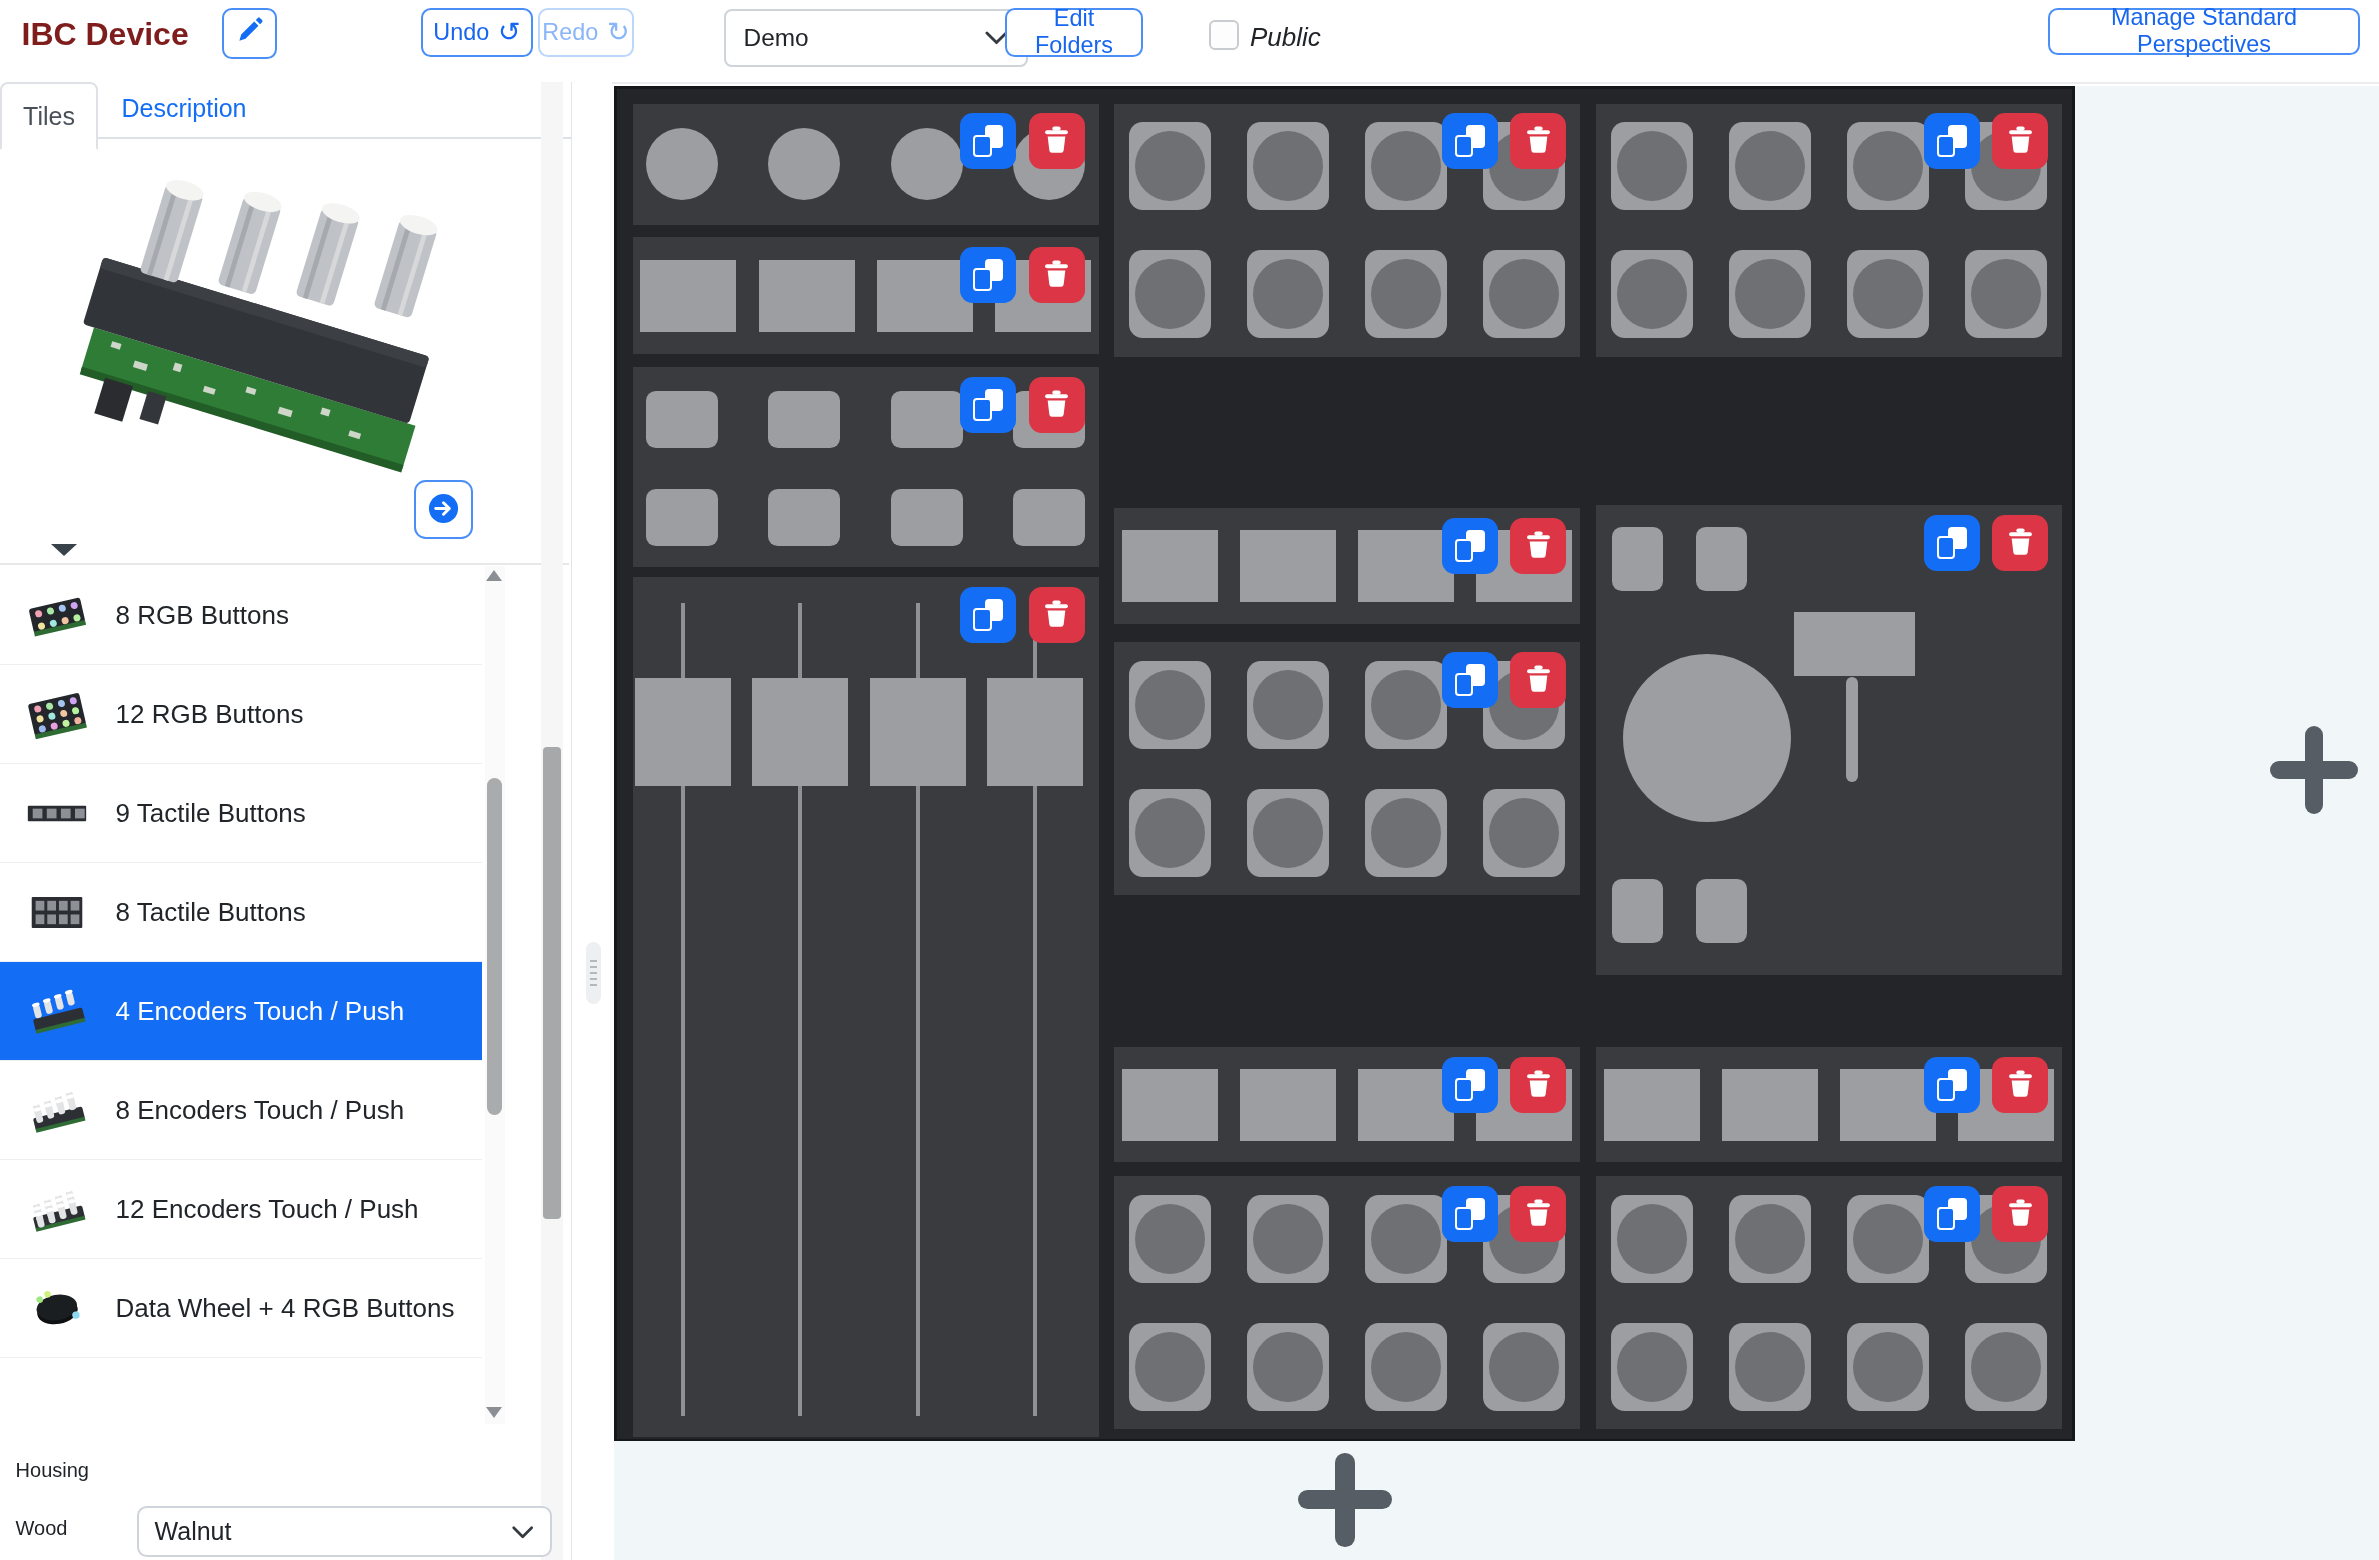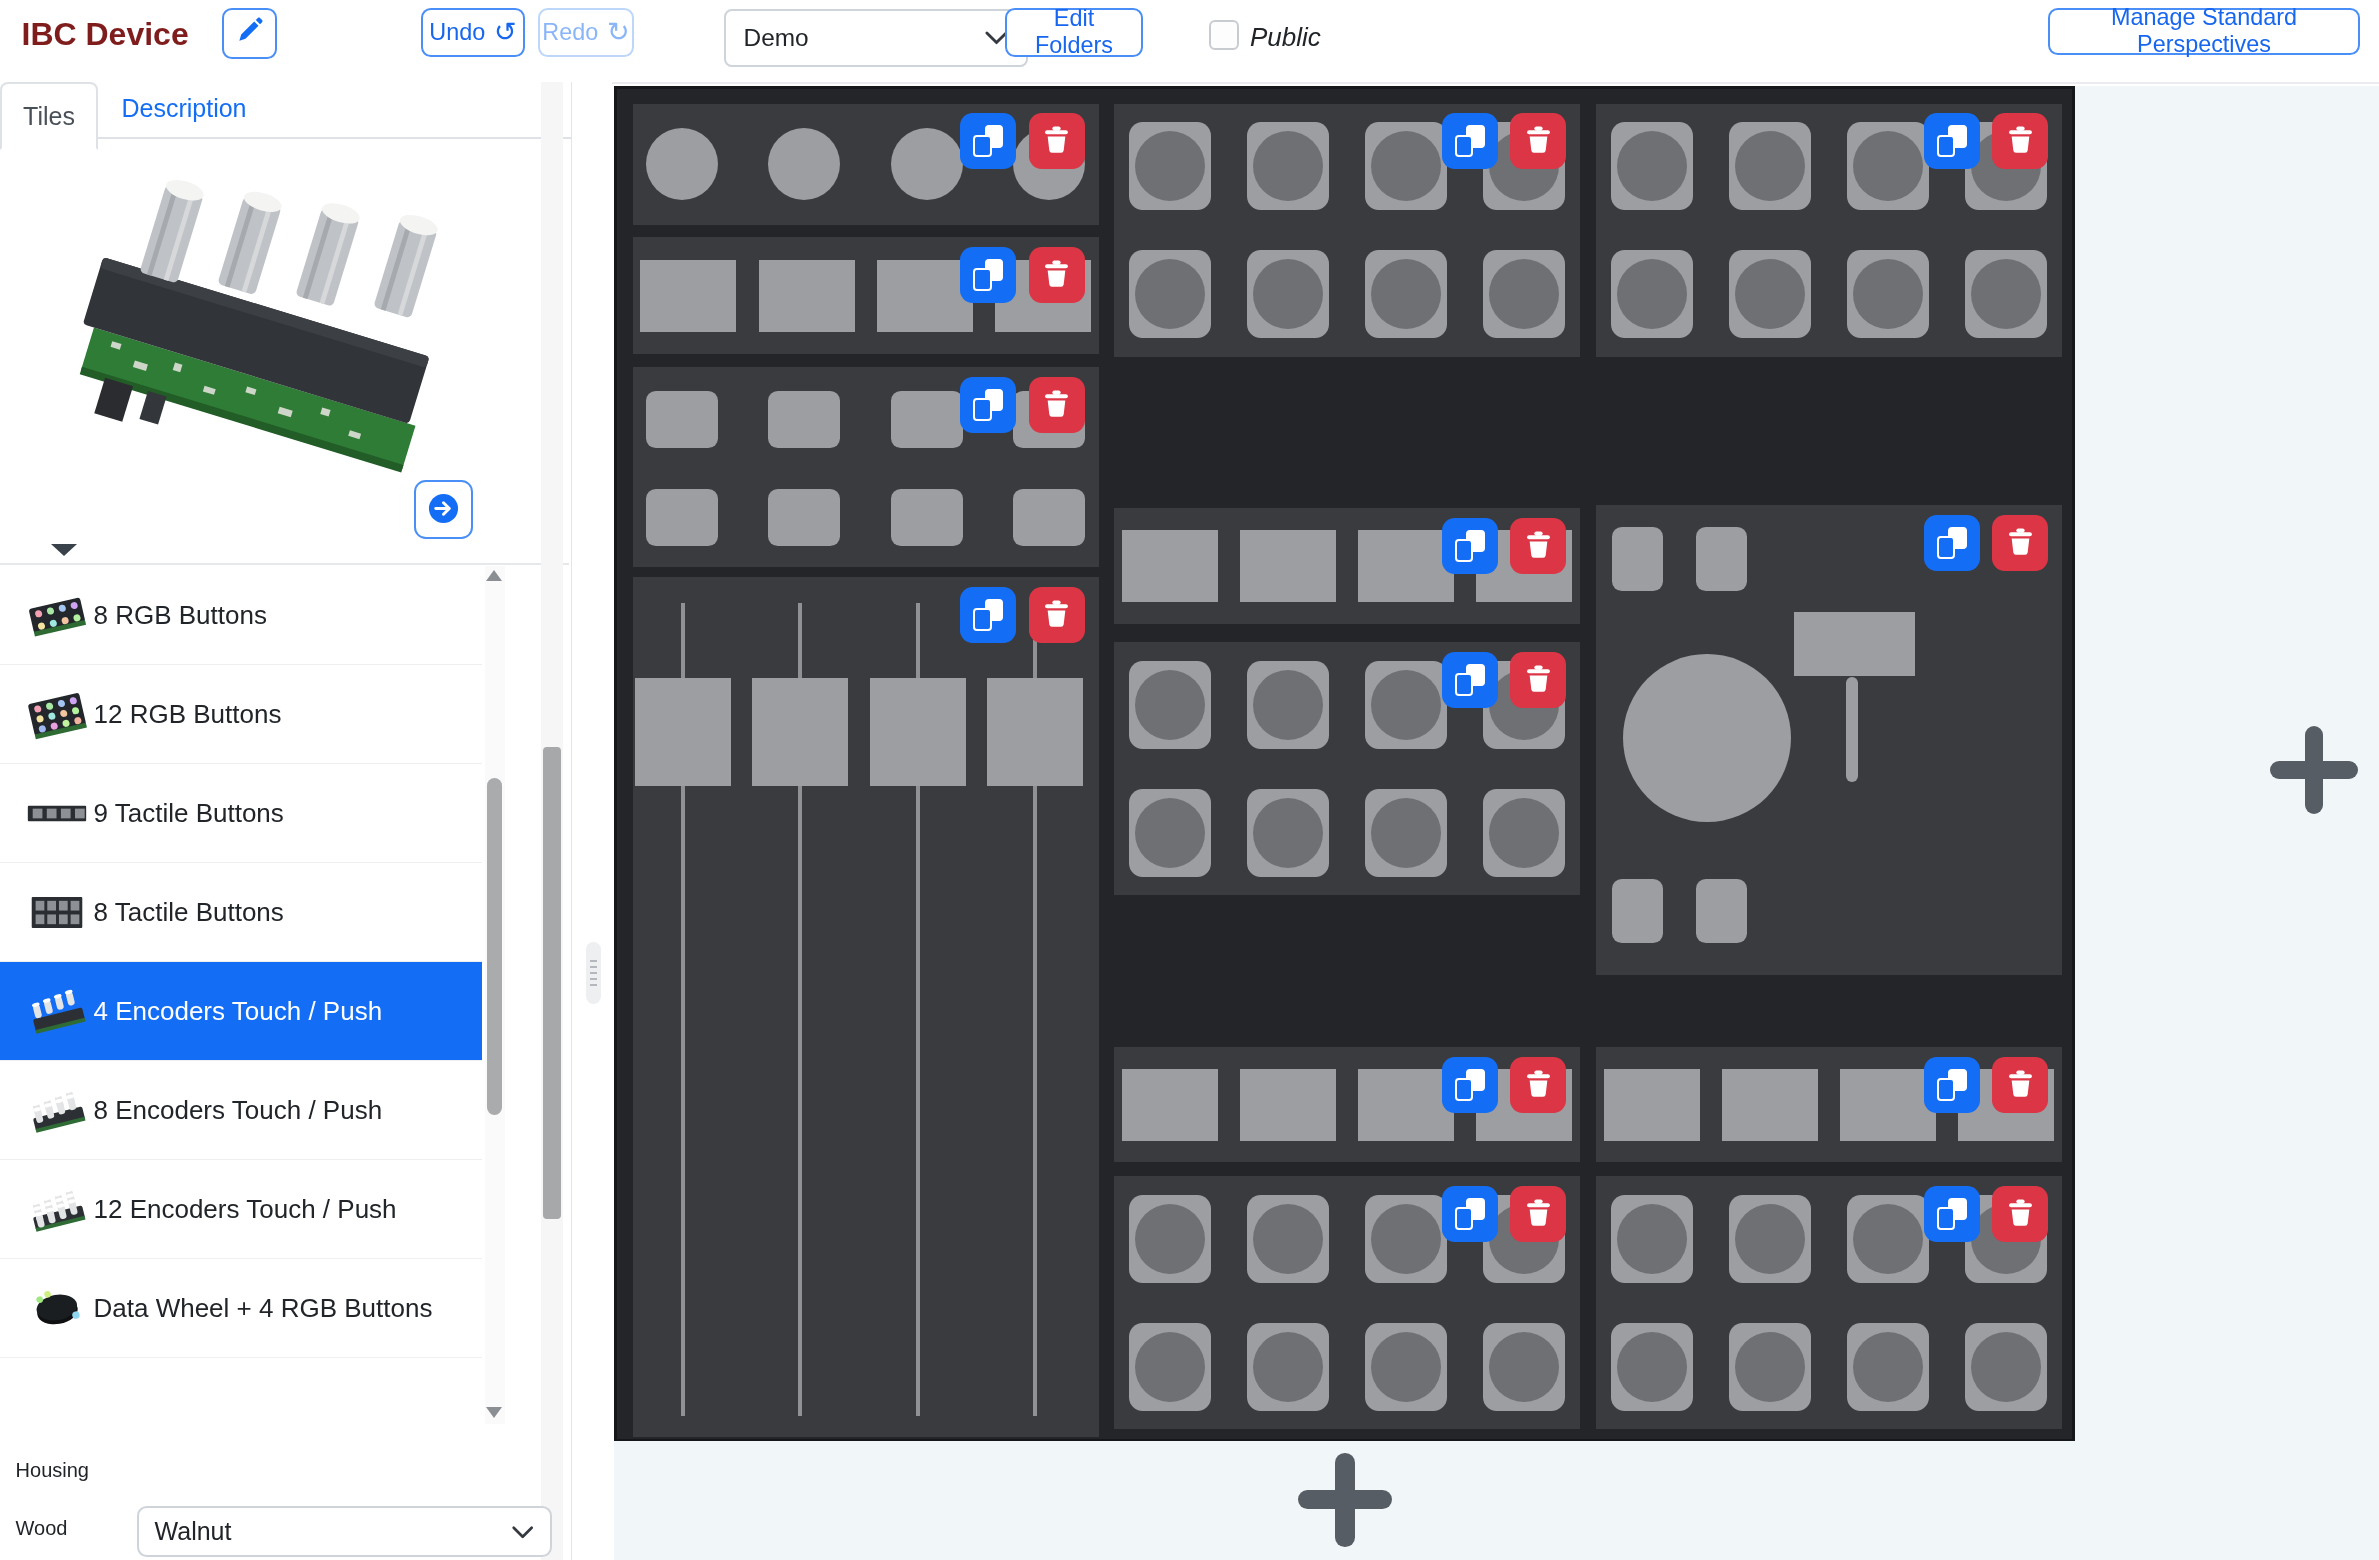--- a/index.html
+++ b/index.html
@@ -6,21 +6,21 @@
   #app{position:relative;width:2380px;height:1560px;overflow:hidden;background:#fff;
        font-family:"Liberation Sans","DejaVu Sans",sans-serif;color:#212529;}
 
   
   #header{position:absolute;left:0;top:0;width:2380px;height:82px;background:#fff;border-bottom:2px solid #ececf0;}
   #page-title{position:absolute;left:21.5px;top:15.6px;font-size:32px;font-weight:700;color:#7f1d1d;}
   .btn-outline{position:absolute;display:flex;align-items:center;justify-content:center;gap:8.8px;
       background:#fff;border:2px solid #4a8ff7;border-radius:9.8px;color:#1766f0;font-size:23.4px;cursor:pointer;}
   .btn-outline.disabled{border-color:#bdd7fb;color:#8ab6f8;}
   #edit-title-btn{left:222px;top:7.8px;width:55px;height:51px;}
-  #undo-btn{left:421px;top:7.8px;width:104px;height:49px;}
+  #undo-btn{left:421px;top:7.8px;width:112px;height:49px;}
   #redo-btn{left:538px;top:7.8px;width:96px;height:49px;}
   .rot-glyph{font-size:27px;line-height:1;}
   #perspective-select{position:absolute;left:724px;top:8.8px;width:265px;height:54px;border:2px solid #ced4da;border-radius:7.8px;
       background:#fff;display:flex;align-items:center;padding:0 17.6px;font-size:24.4px;color:#212529;cursor:pointer;}
   #perspective-select .grow{flex:1;}
   #edit-folders-btn{left:1005px;top:7.8px;width:138px;height:49px;}
   #public-checkbox{position:absolute;left:1209px;top:19.5px;width:26px;height:26px;border:2px solid #c8ccd0;border-radius:5.9px;background:#fdfdfd;cursor:pointer;}
   #public-label{position:absolute;left:1250px;top:21.5px;font-size:26px;color:#212529;font-style:italic;}
   #manage-btn{left:2048px;top:7.8px;width:312px;height:47px;font-size:23.4px;}
 
@@ -33,21 +33,21 @@
   #tab-description{left:101px;width:166px;color:#146ef5;}
   #device-image{position:absolute;left:29px;top:68px;width:458px;height:382px;}
   #image-open-btn{position:absolute;left:414px;top:398px;width:59px;height:59px;border:2px solid #4a8ff7;border-radius:11.7px;
       background:#fff;display:flex;align-items:center;justify-content:center;cursor:pointer;}
   #image-divider{position:absolute;left:0;top:481px;width:569px;height:2px;background:#e6e8ea;}
   #partial-icon{position:absolute;left:51px;top:462px;width:0;height:0;border-left:13.7px solid transparent;border-right:13.7px solid transparent;border-top:12.7px solid #39424a;}
 
   #tile-list{position:absolute;left:0;top:484px;width:509px;height:858px;overflow:hidden;}
   .list-row{position:relative;width:482px;height:98px;display:flex;align-items:center;border-bottom:1px solid #efefef;cursor:pointer;background:#fff;}
   .list-row .ic{width:74px;height:55px;margin-left:19.5px;flex:0 0 auto;display:flex;align-items:center;justify-content:center;}
-  .list-row .lbl{margin-left:0;font-size:26px;color:#212529;white-space:nowrap;}
+  .list-row .lbl{margin-left:22px;font-size:26px;color:#212529;white-space:nowrap;}
   .list-row.selected{background:#146ef5;}
   .list-row.selected .lbl{color:#fff;}
 
   
   #list-scrollbar{position:absolute;left:485px;top:484px;width:19.5px;height:858px;background:#fafafa;}
   .tri-up{width:0;height:0;border-left:8.8px solid transparent;border-right:8.8px solid transparent;border-bottom:11.7px solid #8b8f94;position:absolute;left:1px;}
   .tri-down{width:0;height:0;border-left:8.8px solid transparent;border-right:8.8px solid transparent;border-top:11.7px solid #8b8f94;position:absolute;left:1px;}
   #list-scroll-thumb{position:absolute;left:2px;top:212px;width:14.6px;height:337px;background:#a9abad;border-radius:7.8px;}
   
   #sidebar-scroll-track{position:absolute;left:541px;top:0;width:21.5px;height:1478px;background:#f6f6f6;}

